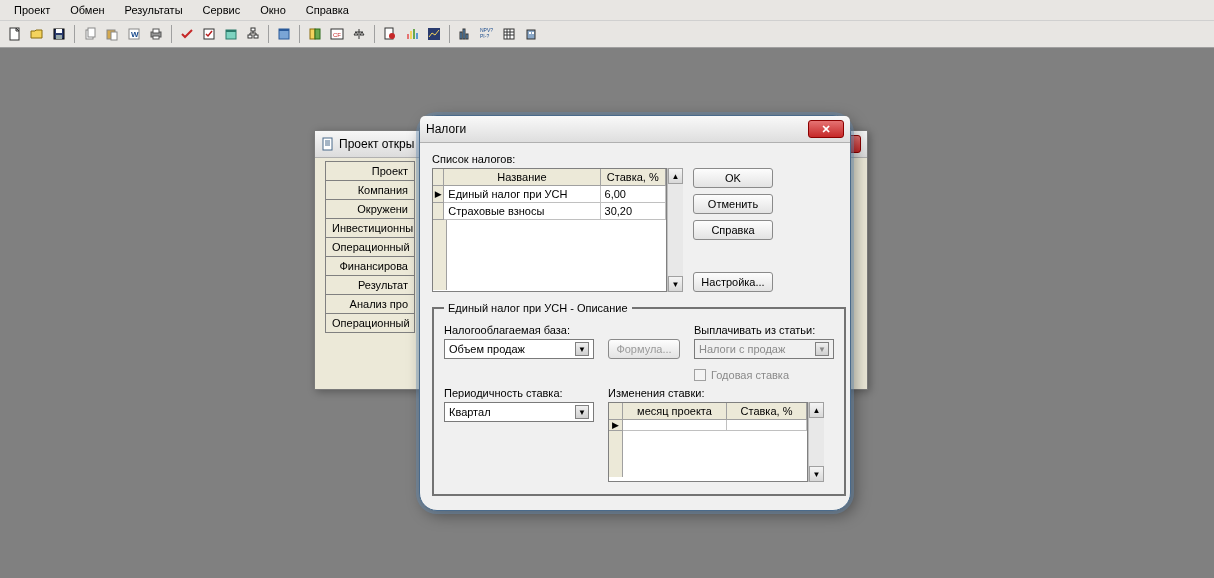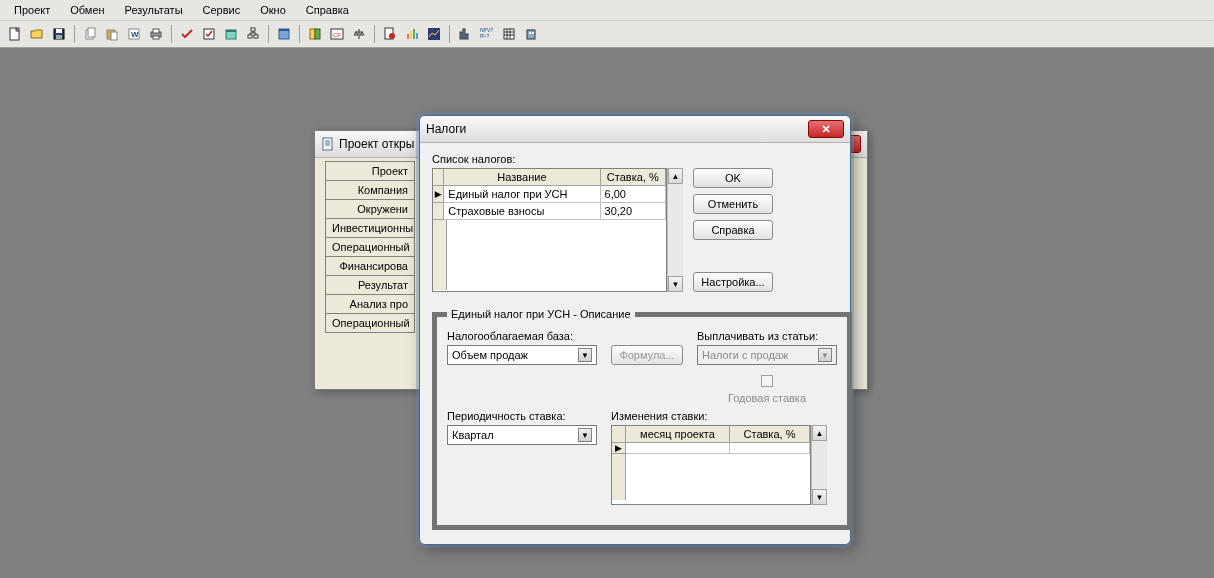--- a/index.html
+++ b/index.html
@@ -86,21 +86,21 @@
   margin-bottom: -1px;
   font-size: 11px;
   text-align: right;
   cursor: default;
 }
 .dialog {
   position: absolute;
   background: #f0f0f0;
   border: 1px solid #4a6a8a;
   box-shadow: 0 0 0 3px rgba(100,140,180,.4), 4px 4px 16px rgba(0,0,0,.4);
-  border-radius: 6px;
+  border-radius: 18px;
 }
 .dialog .titlebar {
   background: linear-gradient(to bottom, #f9f9f9, #dedede);
   border-radius: 5px 5px 0 0;
 }
 .dialog-body {
   padding: 10px 12px 14px;
 }
 .row { display: flex; gap: 10px; }
 .table {
@@ -138,23 +138,23 @@
   border: 1px solid #8a8a8a;
   border-radius: 3px;
   padding: 3px 4px;
   font-size: 11px;
   text-align: center;
   cursor: default;
   min-width: 68px;
 }
 .btn.disabled { color: #9a9a9a; }
 fieldset {
-  border: 5px solid #737373;
-  padding: 10px 10px 20px;
-  margin-top: 16px;
+  border: 2px solid #737373;
+  padding: 10px 10px 12px;
+  margin-top: 10px;
 }
 legend { font-size: 11px; padding: 0 4px; }
 label.field-label { display: block; margin-bottom: 3px; font-size: 11px; }
 .select {
   background: #fff;
   border: 1px solid #7a7a7a;
   padding: 2px 4px;
   font-size: 11px;
   display: flex;
   align-items: center;
@@ -437,21 +437,21 @@
         <div style="width:140px;">
           <label class="field-label">Выплачивать из статьи:</label>
           <div class="select" style="color:#8a8a8a; background:#f0f0f0;">
             <span>Налоги с продаж</span>
             <span class="arrow">▼</span>
           </div>
         </div>
       </div>
 
       <div style="display:flex; justify-content:flex-end; margin-top:4px;">
-        <div class="checkbox-row" style="width:140px;flex-direction:column;">
+        <div class="checkbox-row" style="width:140px;">
           <div class="cb"></div>
           <span>Годовая ставка</span>
         </div>
       </div>
 
       <div class="row" style="gap:14px; margin-top:6px; align-items:flex-start;">
         <div style="width:150px;">
           <label class="field-label">Периодичность ставка:</label>
           <div class="select">
             <span>Квартал</span>

